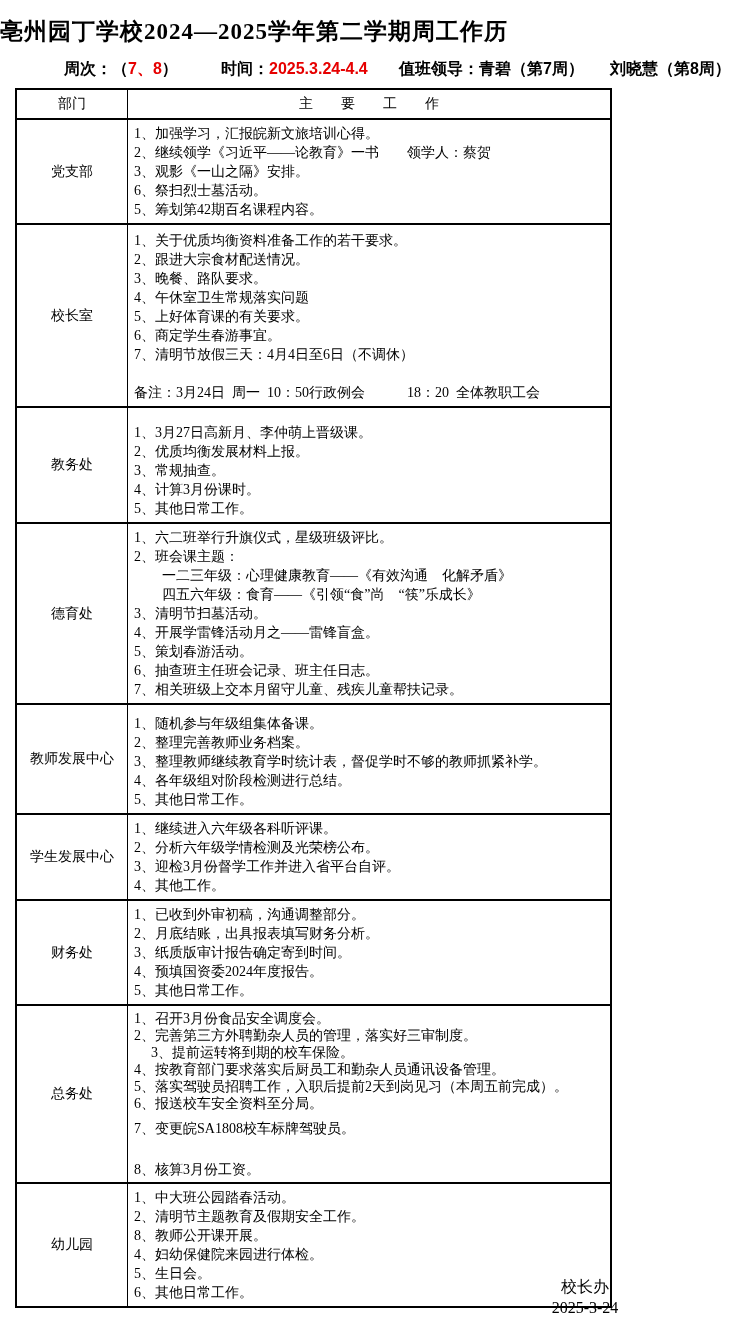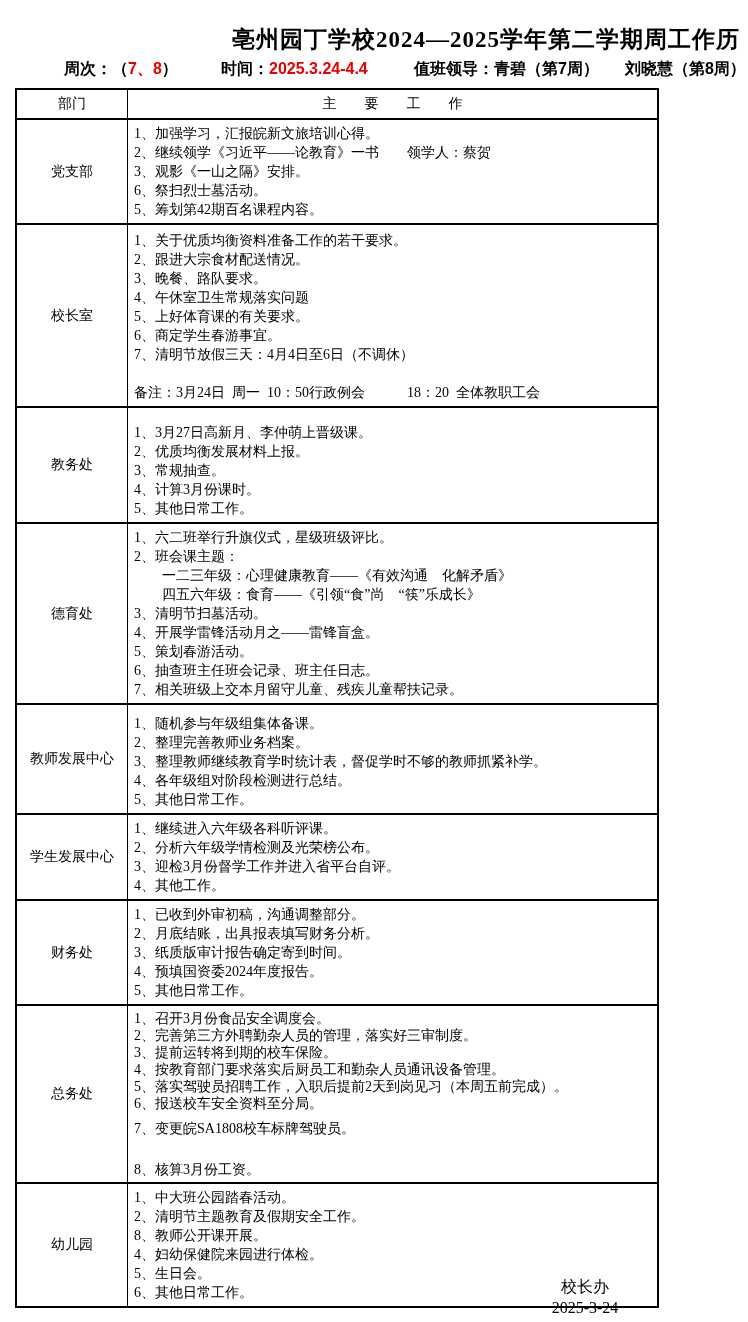--- a/index.html
+++ b/index.html
@@ -1,32 +1,32 @@
 <!DOCTYPE html>
 <html><head>
 <meta charset="utf-8">
 <style>
   html,body{margin:0;padding:0;background:#fff;}
   .page{
     position:relative;width:748px;height:1322px;background:#ffffff;color:#000;
     font-family:"Liberation Serif",serif;overflow:hidden;
   }
   .title{
-    margin:8px;padding-top:16px;text-align:right;
+    margin:0;padding-top:16px;text-align:left;
     font-size:23px;font-weight:bold;letter-spacing:1px;
   }
   .meta{position:absolute;top:59px;left:0;width:100%;height:22px;
     font-size:16px;font-weight:bold;font-family:"Liberation Sans",sans-serif;}
   .meta-week{position:absolute;left:64px;top:0;}
   .meta-time{position:absolute;left:221px;top:0;}
-  .meta-duty{position:absolute;left:414px;top:0;}
+  .meta-duty{position:absolute;left:399px;top:0;}
   .red{color:var(--accent,#e60000);}
   .duty-p2{margin-left:26px;}
   .worktable{
-    position:absolute;left:15px;top:88px;width:644px;
+    position:absolute;left:15px;top:88px;width:597px;
     border:2px solid #000;font-size:14px;box-sizing:border-box;
   }
   .trow{display:flex;border-top:2px solid #000;box-sizing:border-box;}
   .trow.header{border-top:none;}
   .cell-dept{
     flex:0 0 111px;border-right:1px solid #000;box-sizing:border-box;
     display:flex;align-items:center;justify-content:center;
     text-align:center;padding:2px;
   }
   .cell-work{
@@ -135,21 +135,21 @@
           <div class="work-line">3、纸质版审计报告确定寄到时间。</div>
           <div class="work-line">4、预填国资委2024年度报告。</div>
           <div class="work-line">5、其他日常工作。</div>
         </div>
       </div>
       <div class="trow" style="min-height: 143px;">
         <div class="cell-dept">总务处</div>
         <div class="cell-work">
           <div class="work-line" style="line-height: 17px;">1、召开3月份食品安全调度会。</div>
           <div class="work-line" style="line-height: 17px;">2、完善第三方外聘勤杂人员的管理，落实好三审制度。</div>
-          <div class="work-line" style="line-height: 17px;">3、提前运转将到期的校车保险。</div>
+          <div class="work-line" style="line-height: 17px; margin-left: 17px;">3、提前运转将到期的校车保险。</div>
           <div class="work-line" style="line-height: 17px;">4、按教育部门要求落实后厨员工和勤杂人员通讯设备管理。</div>
           <div class="work-line" style="line-height: 17px;">5、落实驾驶员招聘工作，入职后提前2天到岗见习（本周五前完成）。</div>
           <div class="work-line" style="line-height: 17px;">6、报送校车安全资料至分局。</div>
           <div class="work-line" style="line-height: 17px; margin-top: 8px;">7、变更皖SA1808校车标牌驾驶员。</div>
           <div class="work-line" style="line-height: 17px; margin-top: 24px;">8、核算3月份工资。</div>
         </div>
       </div>
       <div class="trow" style="min-height: 123px;">
         <div class="cell-dept">幼儿园</div>
         <div class="cell-work">

